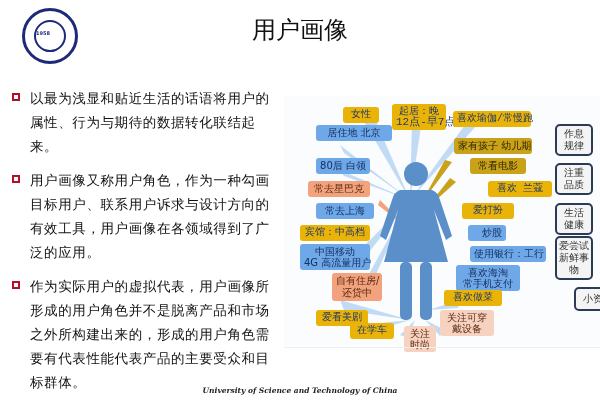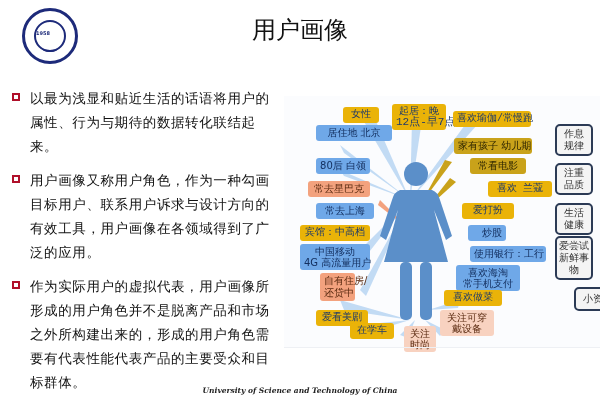--- a/index.html
+++ b/index.html
@@ -100,21 +100,21 @@
 <div class="lb md" style="left:468px;top:225px;width:38px;text-align:right;">炒股</div>
 <div class="lb md" style="left:300px;top:244px;width:70px;line-height:11px;">
     <div>中国移动</div>
     <div style="font-size:10px">4G 高流量用户</div>
   </div>
 <div class="lb md" style="left:470px;top:246px;width:76px;">使用银行：工行</div>
 <div class="lb md" style="left:456px;top:265px;width:64px;line-height:11px;">
     <div>喜欢海淘</div>
     <div>常手机支付</div>
   </div>
-<div class="lb or" style="left:320px;top:273px;width:35px;line-height:12px;">
+<div class="lb or" style="left:332px;top:273px;width:50px;line-height:12px;">
     <div>自有住房/</div>
     <div>还贷中</div>
   </div>
 <div class="lb lt" style="left:444px;top:290px;width:58px;">喜欢做菜</div>
 <div class="lb lt" style="left:316px;top:310px;width:52px;">爱看美剧</div>
 <div class="lb pk" style="left:440px;top:310px;width:54px;line-height:11px;">
     <div>关注可穿</div>
     <div>戴设备</div>
   </div>
 <div class="lb lt" style="left:350px;top:323px;width:44px;">在学车</div>

